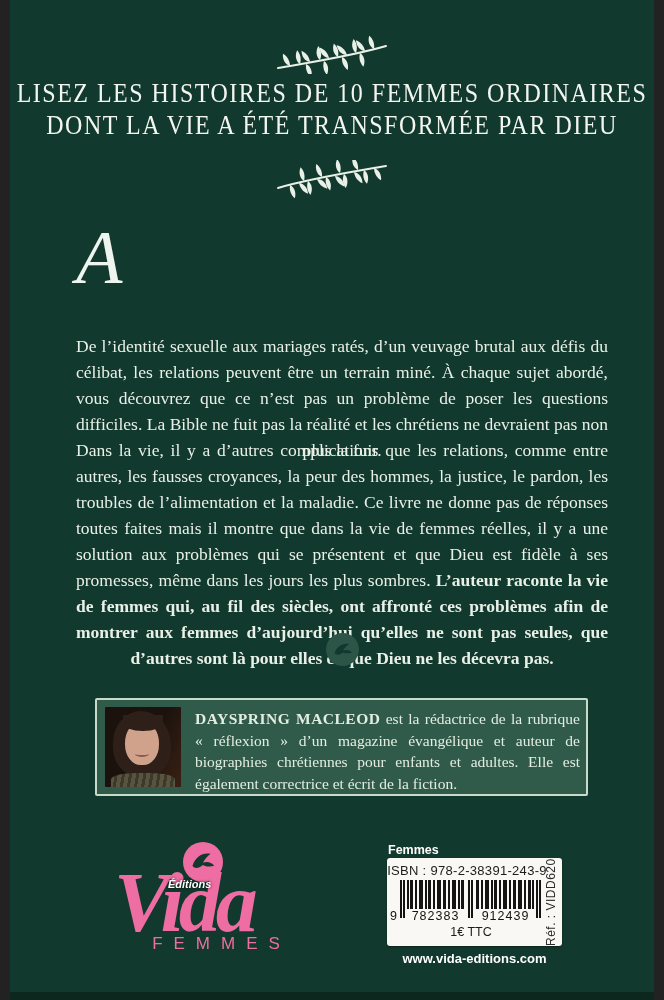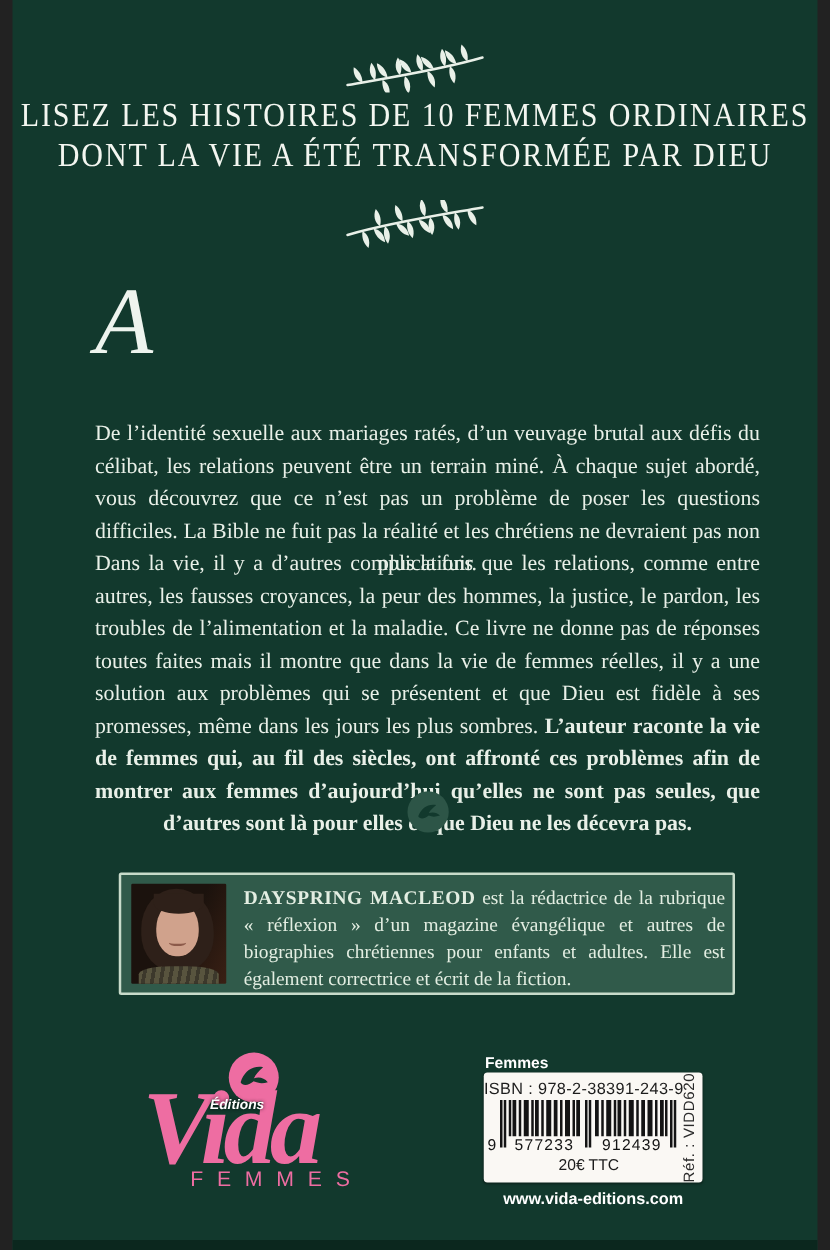--- a/index.html
+++ b/index.html
@@ -231,40 +231,40 @@
   </div>
 
   <div class="author-box">
     <div class="author-photo">
       <div class="ph-hair"></div>
       <div class="ph-face"></div>
       <div class="ph-fringe"></div>
       <div class="ph-smile"></div>
       <div class="ph-top"></div>
     </div>
-    <div class="author-text"><span class="author-name">DAYSPRING MACLEOD</span><span> est la rédactrice de la rubrique « réflexion » d’un magazine évangélique et autres de biographies chrétiennes pour enfants et adultes. Elle est également correctrice et écrit de la fiction.</span></div>
+    <div class="author-text"><span class="author-name">DAYSPRING MACLEOD</span><span> est la rédactrice de la rubrique « réflexion » d’un magazine évangélique et auteur de biographies chrétiennes pour enfants et adultes. Elle est également correctrice et écrit de la fiction.</span></div>
   </div>
 
   <div class="logo">
     <div class="logo-brand">Vida</div>
     <div class="logo-circle">
       <svg viewBox="0 0 40 40" fill="#12392d">
         <path d="M6 25 C10 13 19 7 30 9 C25 13 22 17 20 21 C25 19 31 20 35 25 C29 27 24 26 20 24 C14 29 8 29 6 25 Z"></path>
       </svg>
     </div>
     <div class="logo-editions">Éditions</div>
     <div class="logo-collection">FEMMES</div>
   </div>
 
   <div class="bc-label">Femmes</div>
   <div class="bc-box">
     <div class="bc-isbn">ISBN : 978-2-38391-243-9</div>
     <div class="bc-bars" id="bars">
       <span class="bc-digit bc-d-first">9</span>
-      <span class="bc-digit bc-d-left">577233</span>
+      <span class="bc-digit bc-d-left">782383</span>
       <span class="bc-digit bc-d-right">912439</span>
     <div class="bar" style="left: 0px; width: 2px; height: 38px;"></div>
         <div class="bar" style="left: 3px; width: 2px; height: 38px;"></div>
         <div class="bar" style="left: 7px; width: 2px; height: 29px;"></div>
         <div class="bar" style="left: 10px; width: 3px; height: 29px;"></div>
         <div class="bar" style="left: 15px; width: 2px; height: 29px;"></div>
         <div class="bar" style="left: 19px; width: 4px; height: 29px;"></div>
         <div class="bar" style="left: 25px; width: 2px; height: 29px;"></div>
         <div class="bar" style="left: 28px; width: 3px; height: 29px;"></div>
         <div class="bar" style="left: 33px; width: 2px; height: 29px;"></div>
@@ -285,19 +285,19 @@
         <div class="bar" style="left: 103px; width: 4px; height: 29px;"></div>
         <div class="bar" style="left: 109px; width: 2px; height: 29px;"></div>
         <div class="bar" style="left: 113px; width: 3px; height: 29px;"></div>
         <div class="bar" style="left: 118px; width: 4px; height: 29px;"></div>
         <div class="bar" style="left: 124px; width: 2px; height: 29px;"></div>
         <div class="bar" style="left: 128px; width: 3px; height: 29px;"></div>
         <div class="bar" style="left: 132px; width: 2px; height: 29px;"></div>
         <div class="bar" style="left: 136px; width: 2px; height: 38px;"></div>
         <div class="bar" style="left: 139px; width: 2px; height: 38px;"></div>
       </div>
-    <div class="bc-price">20€ TTC</div>
+    <div class="bc-price">1€ TTC</div>
     <div class="bc-ref">Réf. : VIDD620</div>
   </div>
   <div class="website">www.vida-editions.com</div>
 
   <div class="bottom-strip"></div>
 </div>
 
 </body></html>

